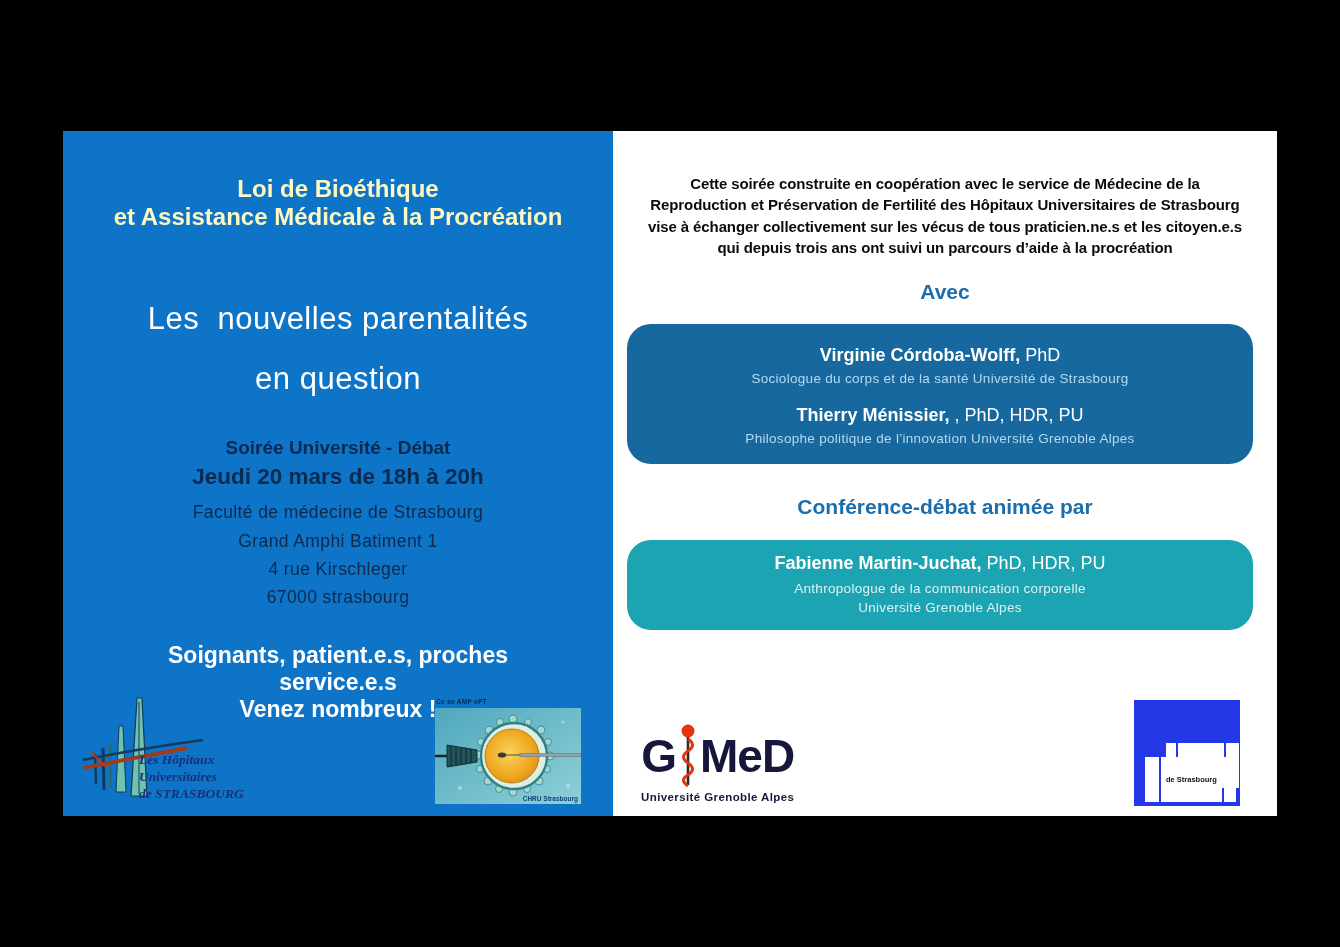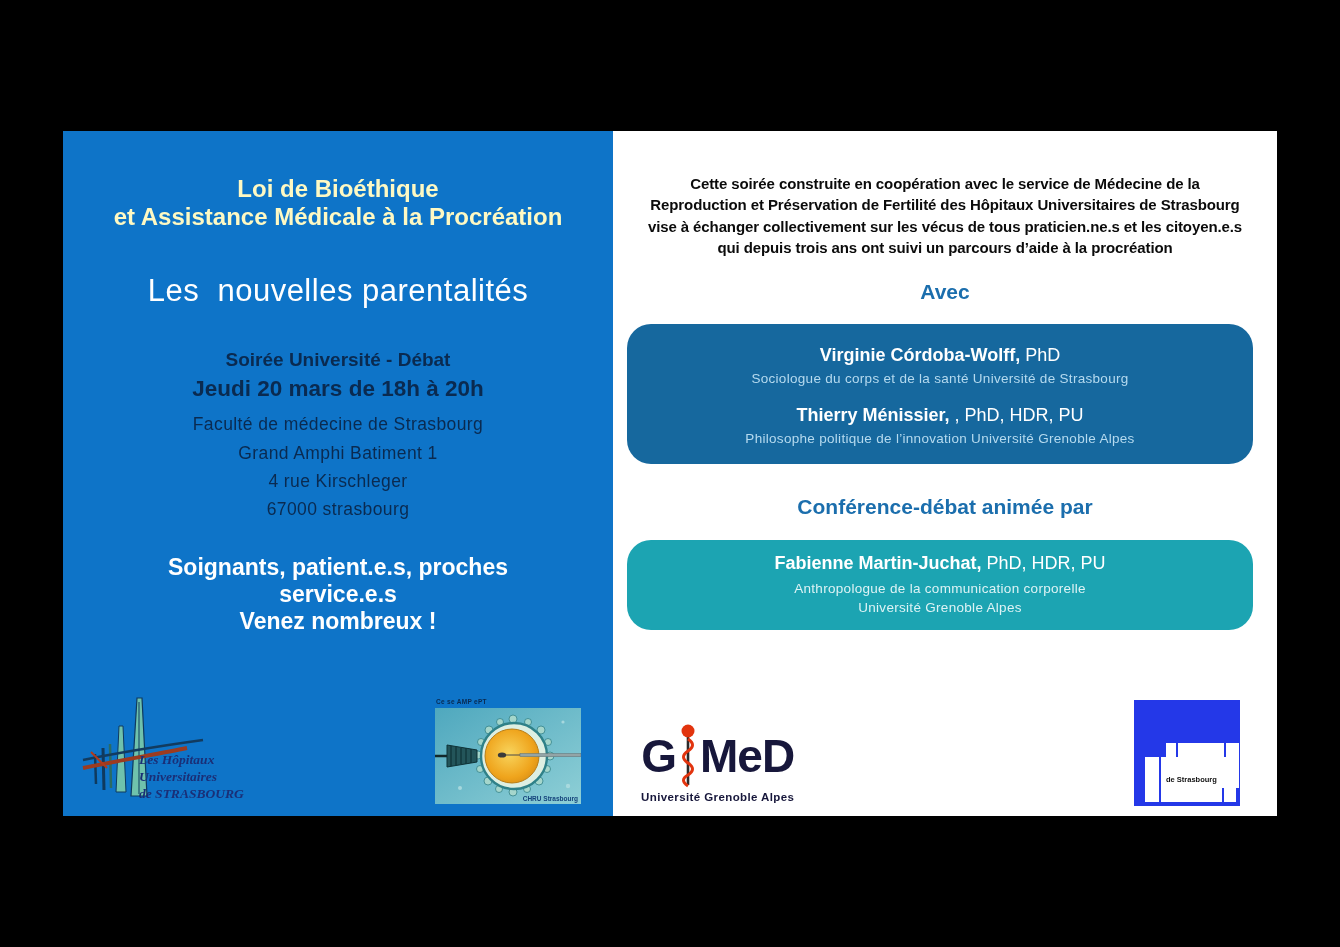--- a/index.html
+++ b/index.html
@@ -6,21 +6,21 @@
   body{
     width:1340px;height:947px;background:#000;position:relative;overflow:hidden;
     font-family:"Liberation Sans","DejaVu Sans",sans-serif;
   }
   .stage{position:absolute;left:63px;top:131px;width:1214px;height:685px;display:flex;}
 
   
   .panel-left{width:550px;height:100%;background:#0E74C8;position:relative;text-align:center;color:#0A2A50;flex-shrink:0;}
   .supertitle{margin-top:44px;font-size:24px;font-weight:700;line-height:1.17;color:#fef9c3;}
   .bigtitle{color:#FFFFFF;font-size:31px;font-weight:500;letter-spacing:.5px;white-space:pre-wrap;}
-  .bigtitle.t1{margin-top:42px;}
+  .bigtitle.t1{margin-top:70px;}
   .bigtitle.t2{margin-top:24px;}
   .event-type{margin-top:40px;font-size:19px;font-weight:700;}
   .event-date{margin-top:5px;font-size:22.5px;font-weight:700;}
   .venue{margin-top:8px;font-size:17.5px;font-weight:500;line-height:1.62;letter-spacing:.4px;}
   .audience{margin-top:30px;color:#FFFFFF;font-size:23px;font-weight:700;line-height:1.18;}
 
   
   .hus-logo{position:absolute;left:14px;bottom:8px;width:215px;height:112px;text-align:left;}
   .hus-logo svg{position:absolute;left:0;top:0;}
   .hus-text{position:absolute;left:62px;top:56px;font-family:"Liberation Serif","DejaVu Serif",serif;
@@ -70,20 +70,21 @@
 <body>
 
 <div class="stage">
 
   <div class="panel-left">
     <div class="supertitle">
       <div>Loi de Bioéthique</div>
       <div>et Assistance Médicale à la Procréation</div>
     </div>
     <div class="bigtitle t1">Les  nouvelles parentalités</div>
+    <div class="bigtitle t2">en question</div>
     <div class="event-type">Soirée Université - Débat</div>
     <div class="event-date">Jeudi 20 mars de 18h à 20h</div>
     <div class="venue">
       <div>Faculté de médecine de Strasbourg</div>
       <div>Grand Amphi Batiment 1</div>
       <div>4 rue Kirschleger</div>
       <div>67000 strasbourg</div>
     </div>
     <div class="audience">
       <div>Soignants, patient.e.s, proches</div>

